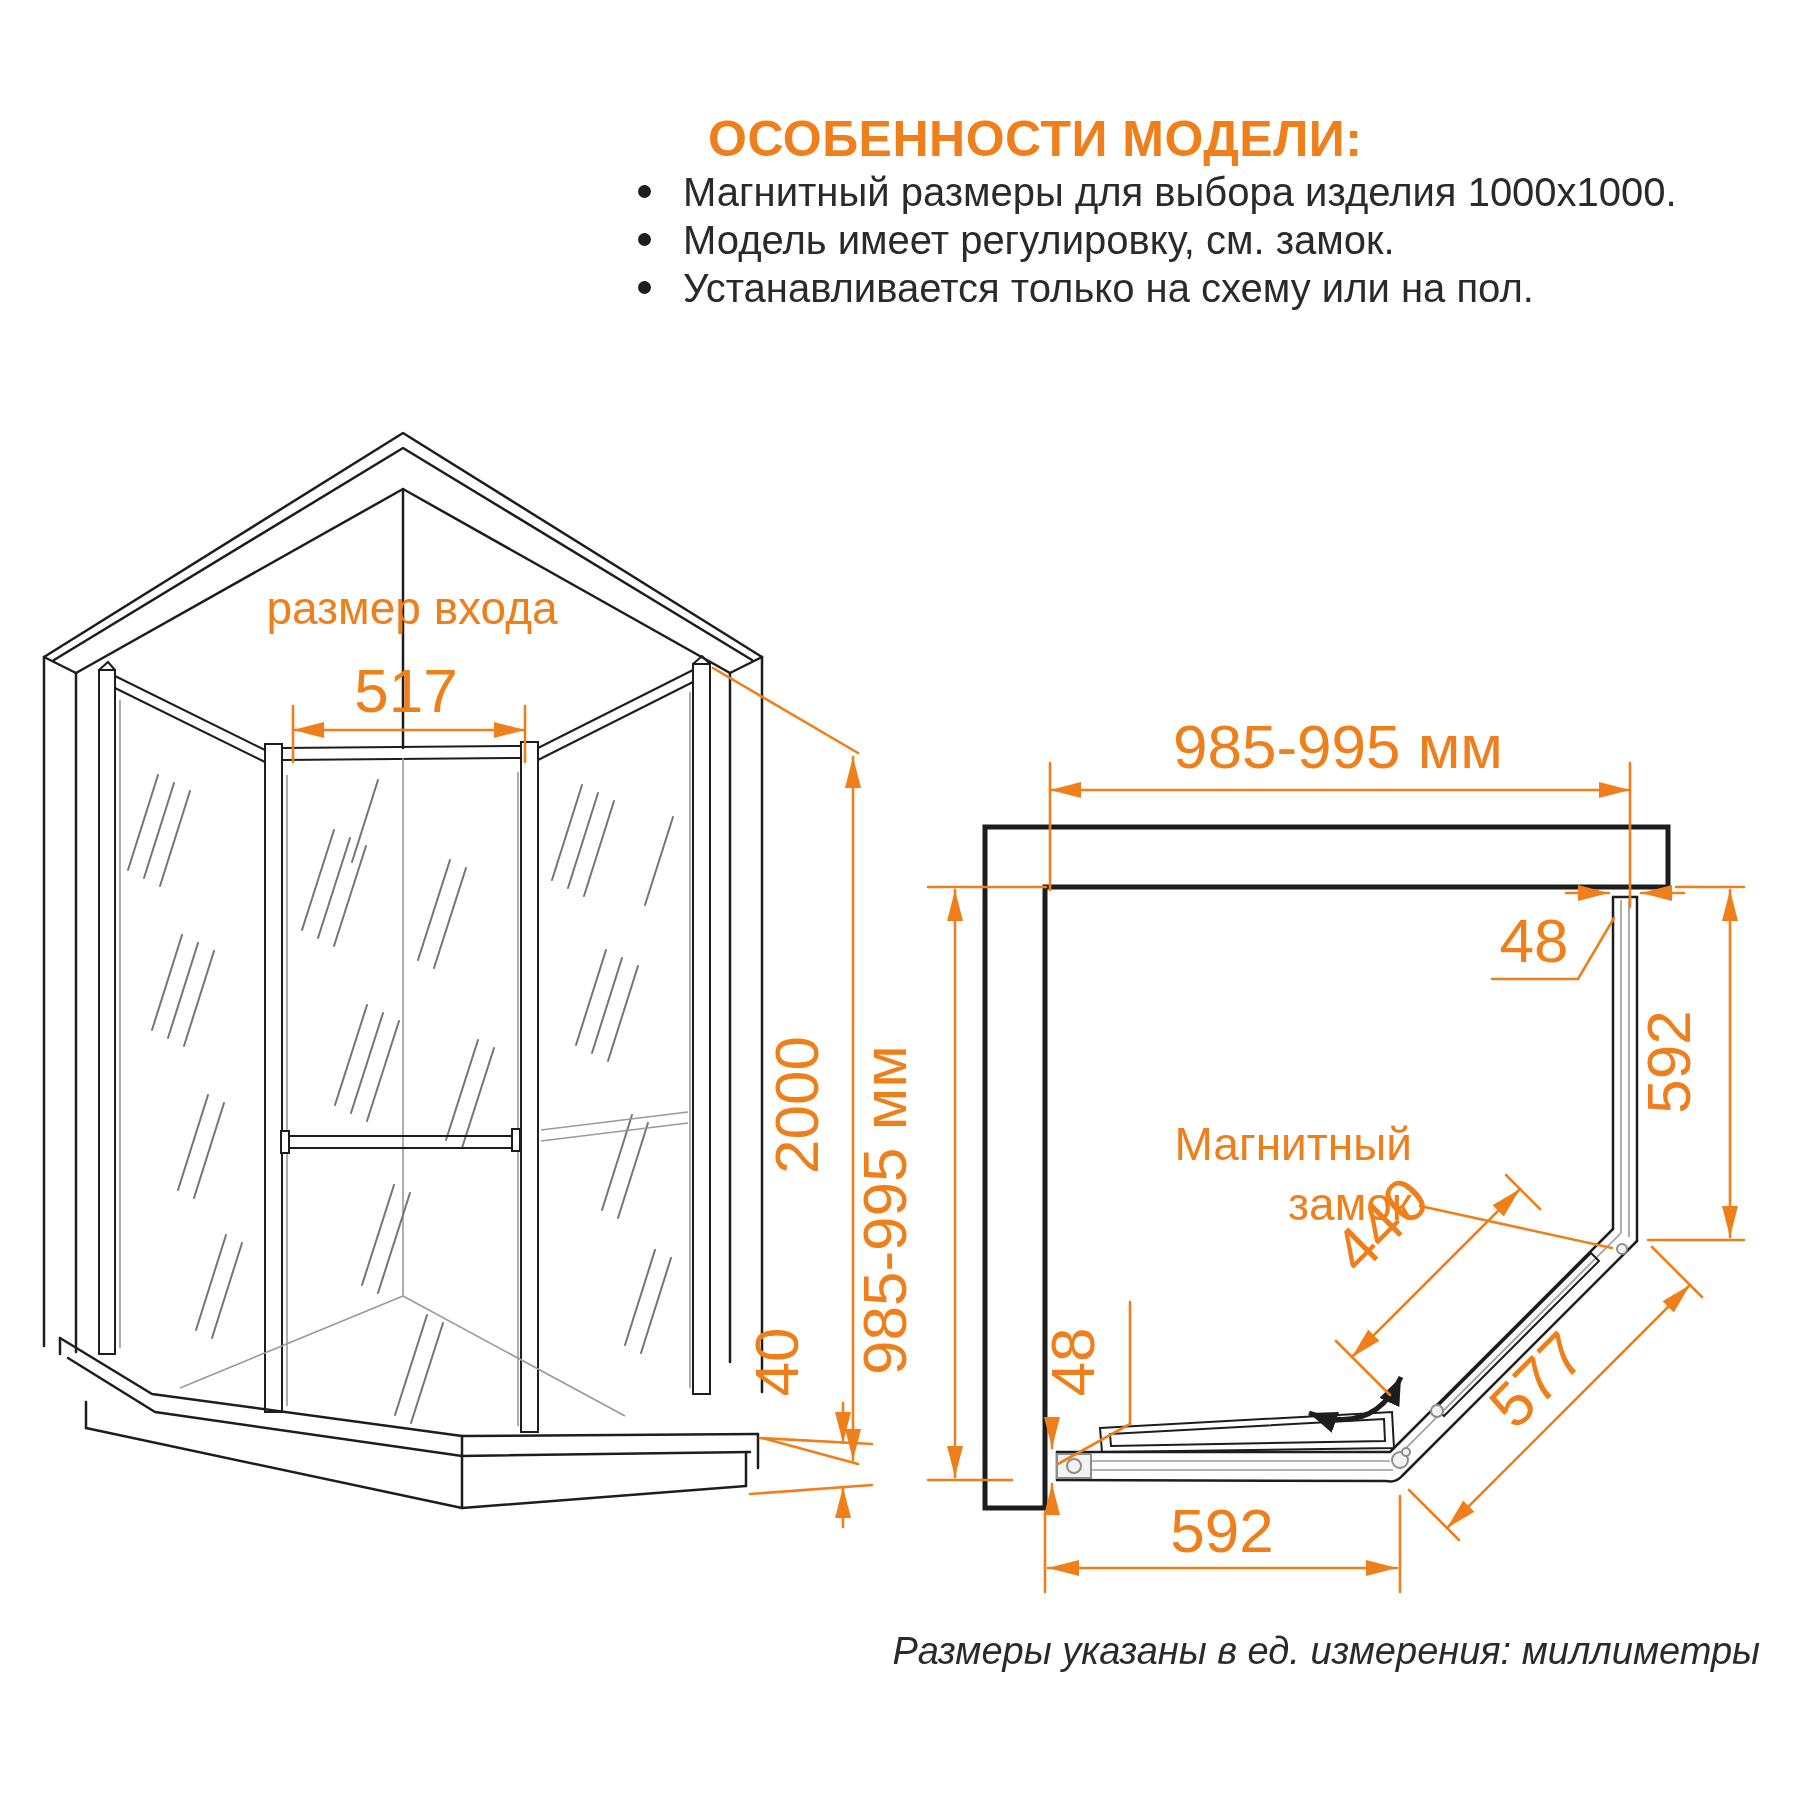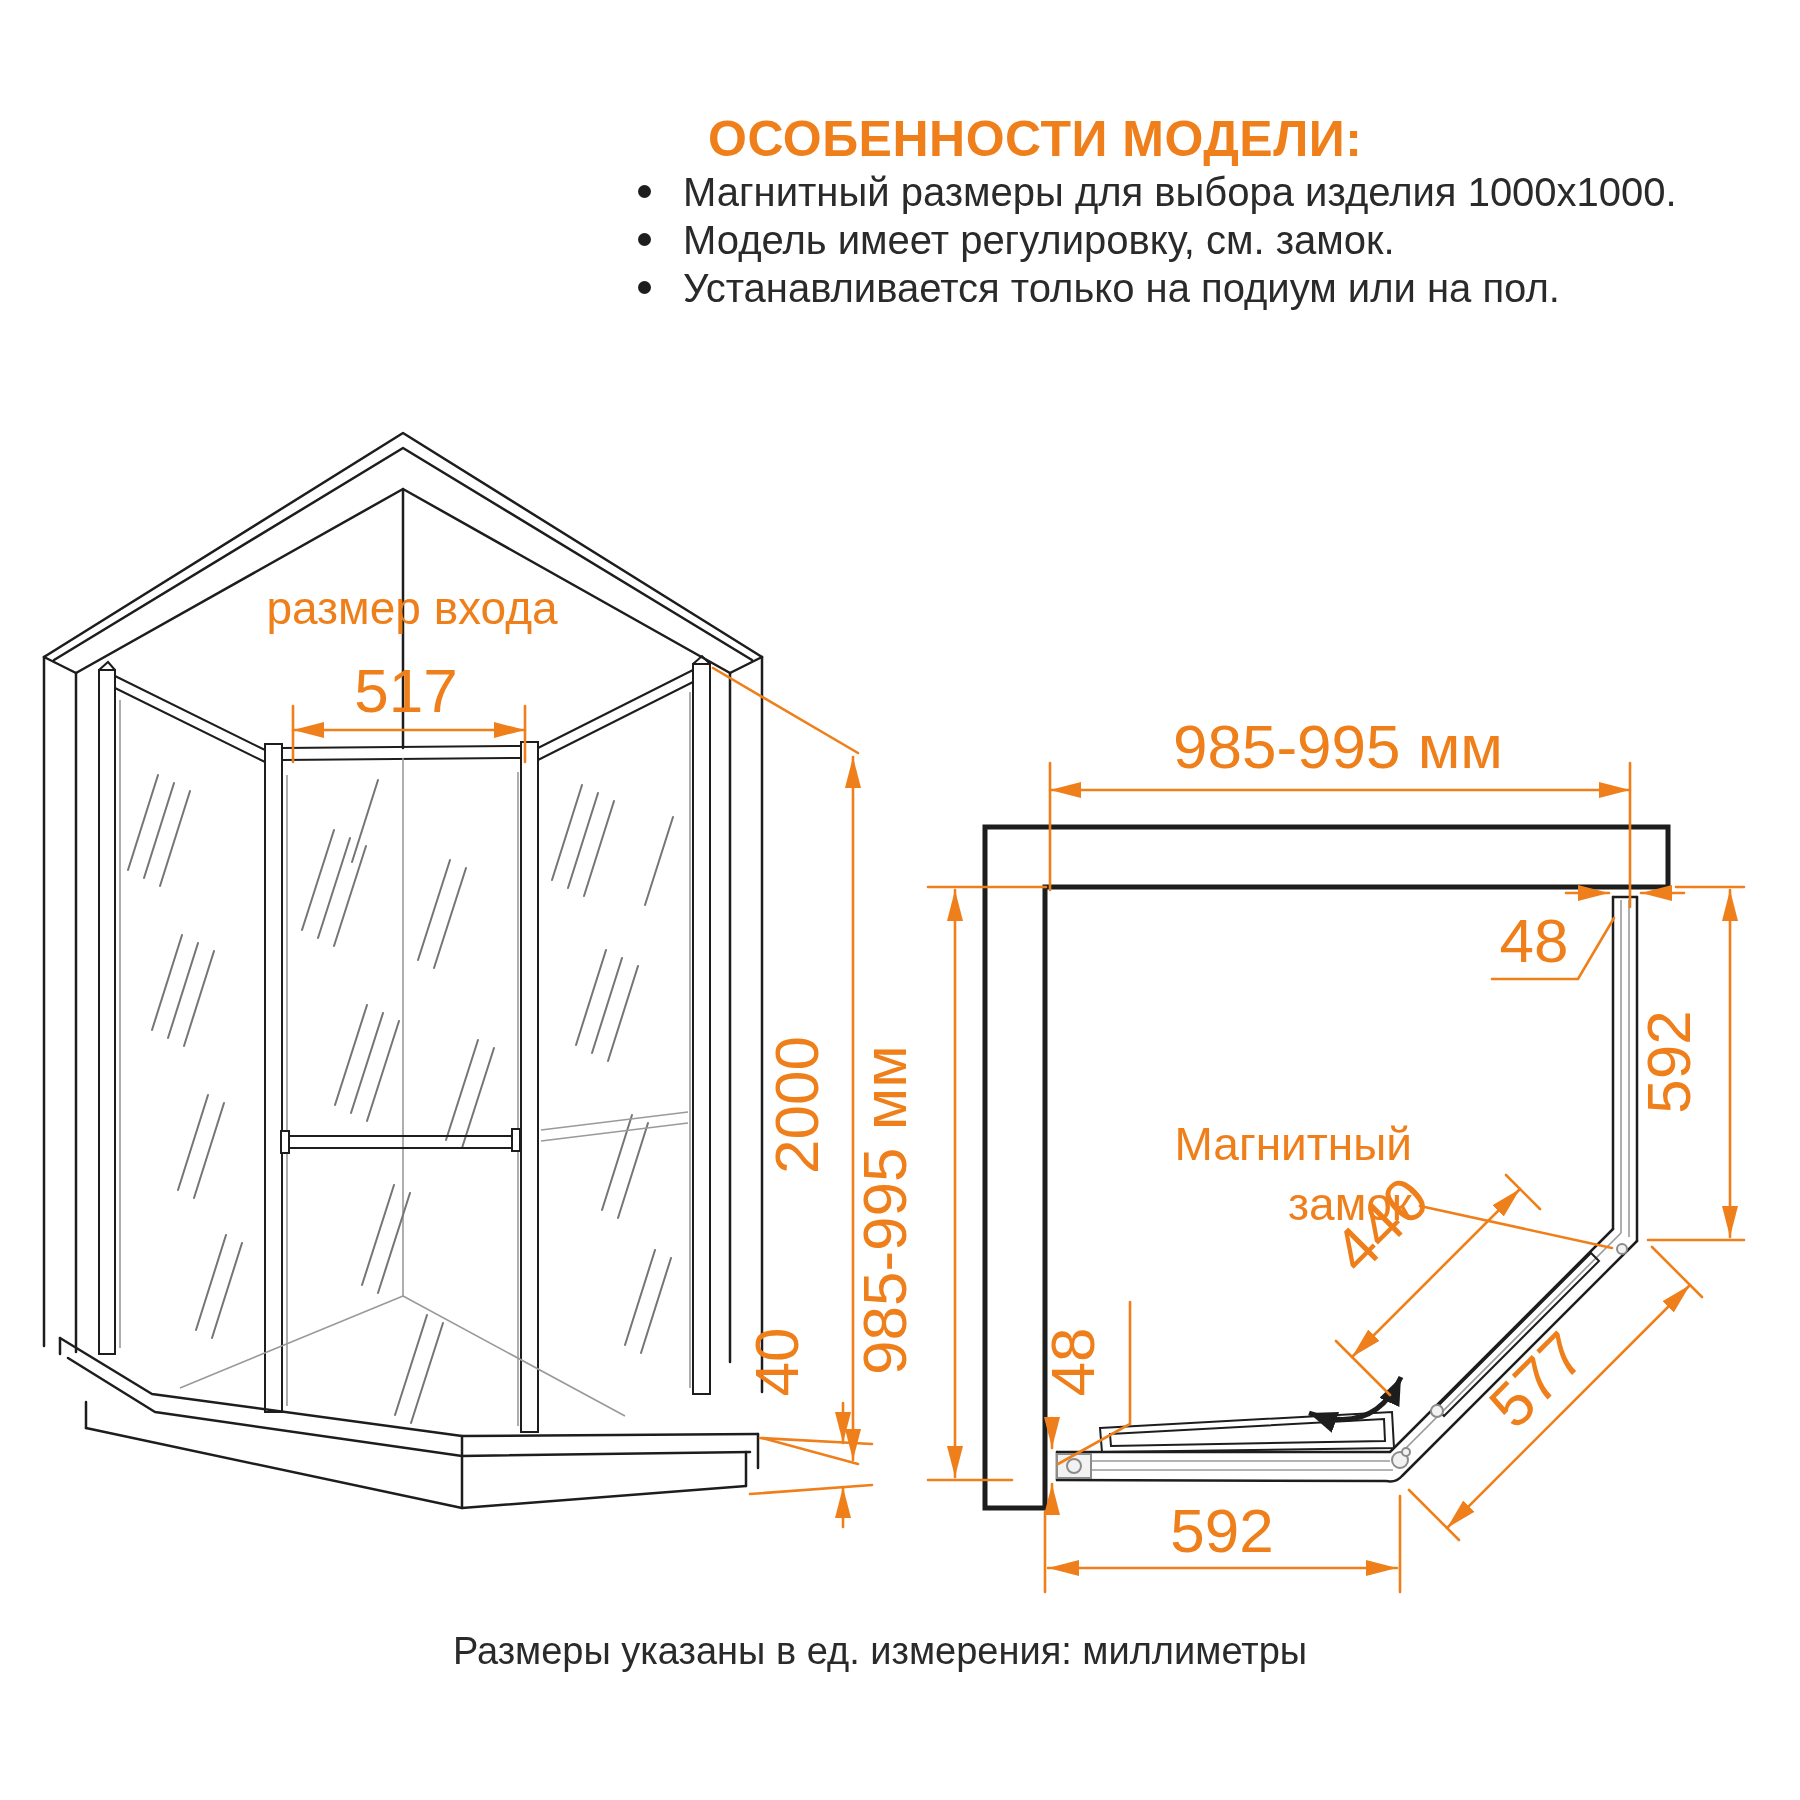--- a/index.html
+++ b/index.html
@@ -4,22 +4,22 @@
 <style>
   html,body{margin:0;padding:0;background:#fff;}
   .canvas{position:relative;width:1800px;height:1800px;background:#ffffff;overflow:hidden;
           font-family:"Liberation Sans",sans-serif;}
   .hdr-title{position:absolute;left:708px;top:110px;font-size:50px;font-weight:700;
              color:#EF7F1A;letter-spacing:.5px;white-space:nowrap;}
   .bullets{position:absolute;left:638px;top:168px;}
   .bullet-row{display:flex;align-items:flex-start;height:48px;white-space:nowrap;}
   .bullet-dot{width:13px;height:13px;border-radius:50%;background:#1d1d1d;margin:17px 32px 0 0;flex:0 0 auto;}
   .bullet-text{font-size:40px;color:#2a2a2a;line-height:48px;}
-  .footer-note{position:absolute;left:0;top:1630px;width:1760px;text-align:center;
-               font-size:38px;color:#2a2a2a;}
+  .footer-note{position:absolute;left:0;top:1630px;width:1760px;text-align:right;
+               font-size:38px;color:#2a2a2a;font-style:italic;}
   svg{position:absolute;left:0;top:0;}
   .blk{stroke:#1d1d1d;fill:none;stroke-width:2.5;stroke-linecap:round;stroke-linejoin:round;}
   .blk-thin{stroke:#1d1d1d;fill:none;stroke-width:2;}
   .wallL{stroke:#1d1d1d;fill:#ffffff;stroke-width:5;stroke-linejoin:miter;}
   .post{stroke:#1d1d1d;fill:#ffffff;stroke-width:2;}
   .gry{stroke:#9a9a9a;fill:none;stroke-width:1.6;}
   .hatch{stroke:#757575;fill:none;stroke-width:2;stroke-linecap:round;}
   .dim{stroke:#EF7F1A;fill:none;stroke-width:2.6;stroke-linecap:round;}
   .dimtxt{fill:#EF7F1A;font-size:62px;font-family:"Liberation Sans",sans-serif;}
   .dimlbl{fill:#EF7F1A;font-size:46px;font-family:"Liberation Sans",sans-serif;}
@@ -35,21 +35,21 @@
     <div class="bullet-row">
       <span class="bullet-dot"></span>
       <span class="bullet-text">Магнитный размеры для выбора изделия 1000x1000.</span>
     </div>
     <div class="bullet-row">
       <span class="bullet-dot"></span>
       <span class="bullet-text">Модель имеет регулировку, см. замок.</span>
     </div>
     <div class="bullet-row">
       <span class="bullet-dot"></span>
-      <span class="bullet-text">Устанавливается только на подиум или на пол.</span>
+      <span class="bullet-text">Устанавливается только на схему или на пол.</span>
     </div>
   </div>
 
   <svg width="1800" height="1800" viewBox="0 0 1800 1800">
     <defs>
       <marker id="arrO" markerUnits="userSpaceOnUse" markerWidth="34" markerHeight="22" refX="31" refY="10" orient="auto-start-reverse">
         <path d="M0,2 L31,10 L0,18 Z" fill="#EF7F1A"></path>
       </marker>
       <marker id="arrB" markerUnits="userSpaceOnUse" markerWidth="34" markerHeight="24" refX="28" refY="11" orient="auto-start-reverse">
         <path d="M0,0 L28,11 L0,22 Z" fill="#1d1d1d"></path>

